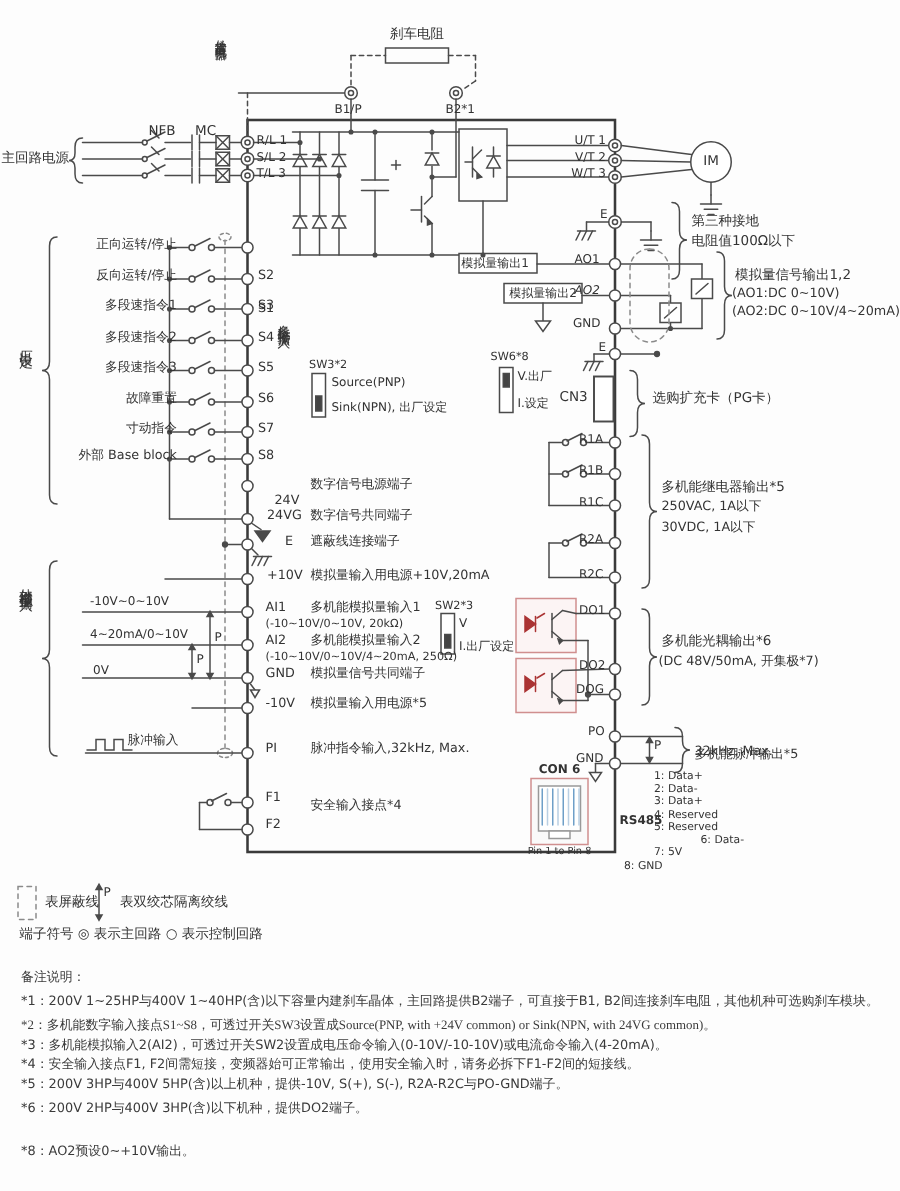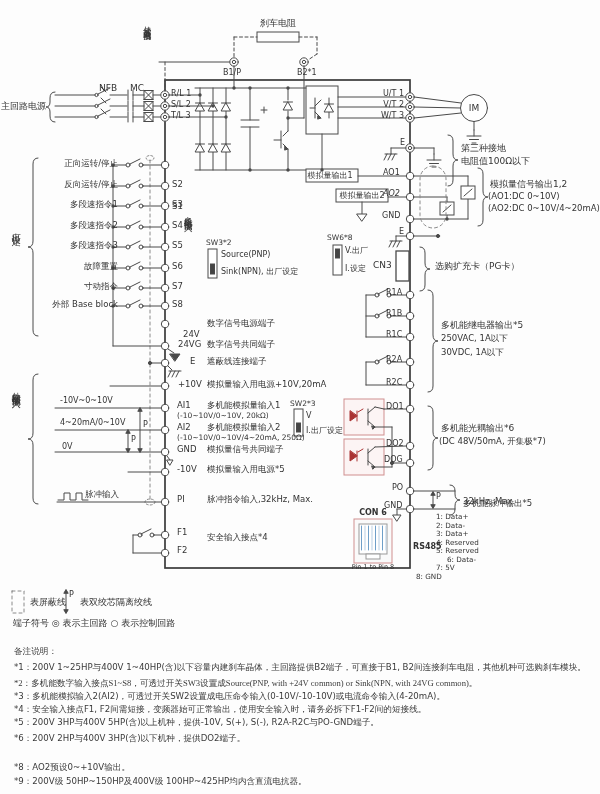--- a/index.html
+++ b/index.html
@@ -538,21 +538,21 @@
 <span class="t" style="left:463px;top:497px;">32kHz, Max.</span>
 
 <span class="t t8 b c" style="left:354px;top:508px;width:38px;">CON 6</span>
 <span class="t t65 c" style="left:350px;top:564px;width:46px;">Pin 1 to Pin 8</span>
 <span class="t t8 b" style="left:413px;top:542px;">RS485</span>
 <span class="t t72" style="left:436px;top:513px;">1: Data+</span>
 <span class="t t72" style="left:436px;top:522px;">2: Data-</span>
 <span class="t t72" style="left:436px;top:530px;">3: Data+</span>
 <span class="t t72" style="left:436px;top:539px;">4: Reserved</span>
 <span class="t t72" style="left:436px;top:547px;">5: Reserved</span>
-<span class="t t72" style="left:436px;top:556px;padding-left:11px;">6: Data-</span>
+<span class="t t72" style="left:456px;top:556px;padding-left:11px;">6: Data-</span>
 <span class="t t72" style="left:436px;top:564px;">7: 5V</span>
 <span class="t t72" style="left:416px;top:573px;">8: GND</span>
 
 <span class="t t9 vt" style="left:11px;top:226px;">出厂设定</span>
 <span class="t r" style="left:18px;top:159px;width:100px;">正向运转/停止</span>
 <span class="t r" style="left:18px;top:180px;width:100px;">反向运转/停止</span>
 <span class="t r" style="left:18px;top:200px;width:100px;">多段速指令1</span>
 <span class="t r" style="left:18px;top:221px;width:100px;">多段速指令2</span>
 <span class="t r" style="left:18px;top:241px;width:100px;">多段速指令3</span>
 <span class="t r" style="left:18px;top:262px;width:100px;">故障重置</span>
@@ -612,15 +612,14 @@
 <span class="t t9" style="left:13px;top:618px;">端子符号 ◎ 表示主回路 ○ 表示控制回路</span>
 
 <span class="note" style="left:14px;top:646px;">备注说明：</span>
 <span class="note" style="left:14px;top:662px;">*1：200V 1~25HP与400V 1~40HP(含)以下容量内建刹车晶体，主回路提供B2端子，可直接于B1, B2间连接刹车电阻，其他机种可选购刹车模块。</span>
 <span class="note" style="left:14px;top:678px;font-family:Liberation Serif, serif;">*2：多机能数字输入接点S1~S8，可透过开关SW3设置成Source(PNP, with +24V common) or Sink(NPN, with 24VG common)。</span>
 <span class="note" style="left:14px;top:691px;">*3：多机能模拟输入2(AI2)，可透过开关SW2设置成电压命令输入(0-10V/-10-10V)或电流命令输入(4-20mA)。</span>
 <span class="note" style="left:14px;top:704px;">*4：安全输入接点F1, F2间需短接，变频器始可正常输出，使用安全输入时，请务必拆下F1-F2间的短接线。</span>
 <span class="note" style="left:14px;top:717px;">*5：200V 3HP与400V 5HP(含)以上机种，提供-10V, S(+), S(-), R2A-R2C与PO-GND端子。</span>
 <span class="note" style="left:14px;top:733px;text-align:center;">*6：200V 2HP与400V 3HP(含)以下机种，提供DO2端子。</span>
 <span class="note" style="left:14px;top:762px;">*8：AO2预设0~+10V输出。</span>
-<span class="note" style="left:14px;top:776px;">*9：200V级 50HP~150HP及400V级 100HP~425HP均内含直流电抗器。</span>
 
 </div>
 
 </body></html>

